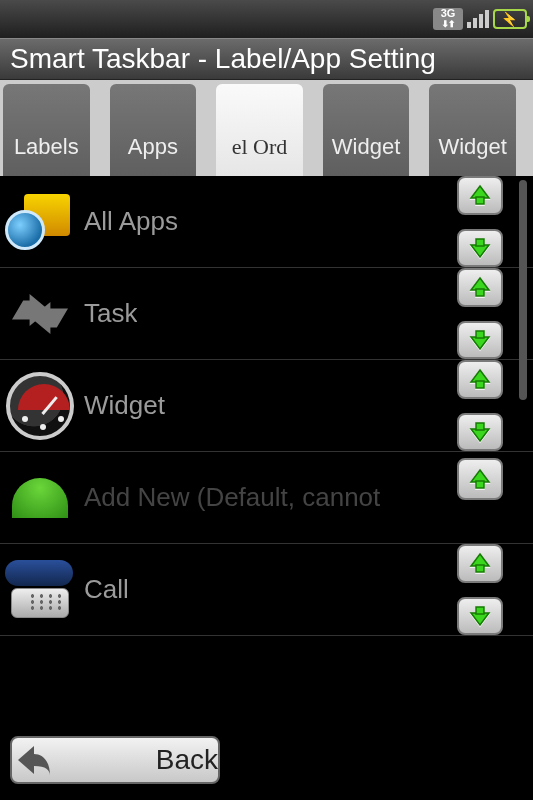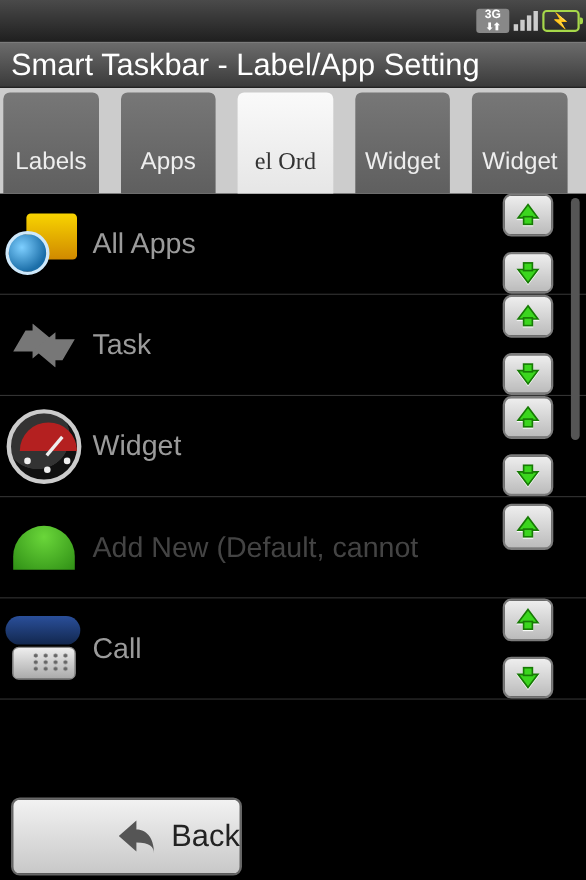--- a/index.html
+++ b/index.html
@@ -104,25 +104,25 @@
   }
   .footer {
     position:absolute;
     left:0; right:0; bottom:0;
     height:80px;
     display:flex;
     align-items:center;
     padding-left:10px;
   }
   .backbtn {
-    height:71px; width:210px;
+    height:48px; width:210px;
     background: linear-gradient(#f2f2f2,#c8c8c8);
     border:2px solid #666;
     border-radius:8px;
-    display:flex; align-items:center; justify-content:flex-end;
+    display:flex; align-items:center; justify-content:space-between;
     gap:12px;
     font-size:28px; color:#222;
   }
   
   .ic-allapps {
     position:relative; width:70px; height:60px;
   }
   .ic-allapps .box { position:absolute; right:5px; top:2px; width:46px; height:42px; background:linear-gradient(#f8d400,#d08900); border-radius:4px; }
   .ic-allapps .disc { position:absolute; left:0px; bottom:2px; width:40px; height:40px; border-radius:50%; background:radial-gradient(circle at 35% 35%, #7ecfff, #1b6ea8 70%); border:3px solid #cfe9fb;}
   .ic-task { width:70px; height:40px; position:relative; }

